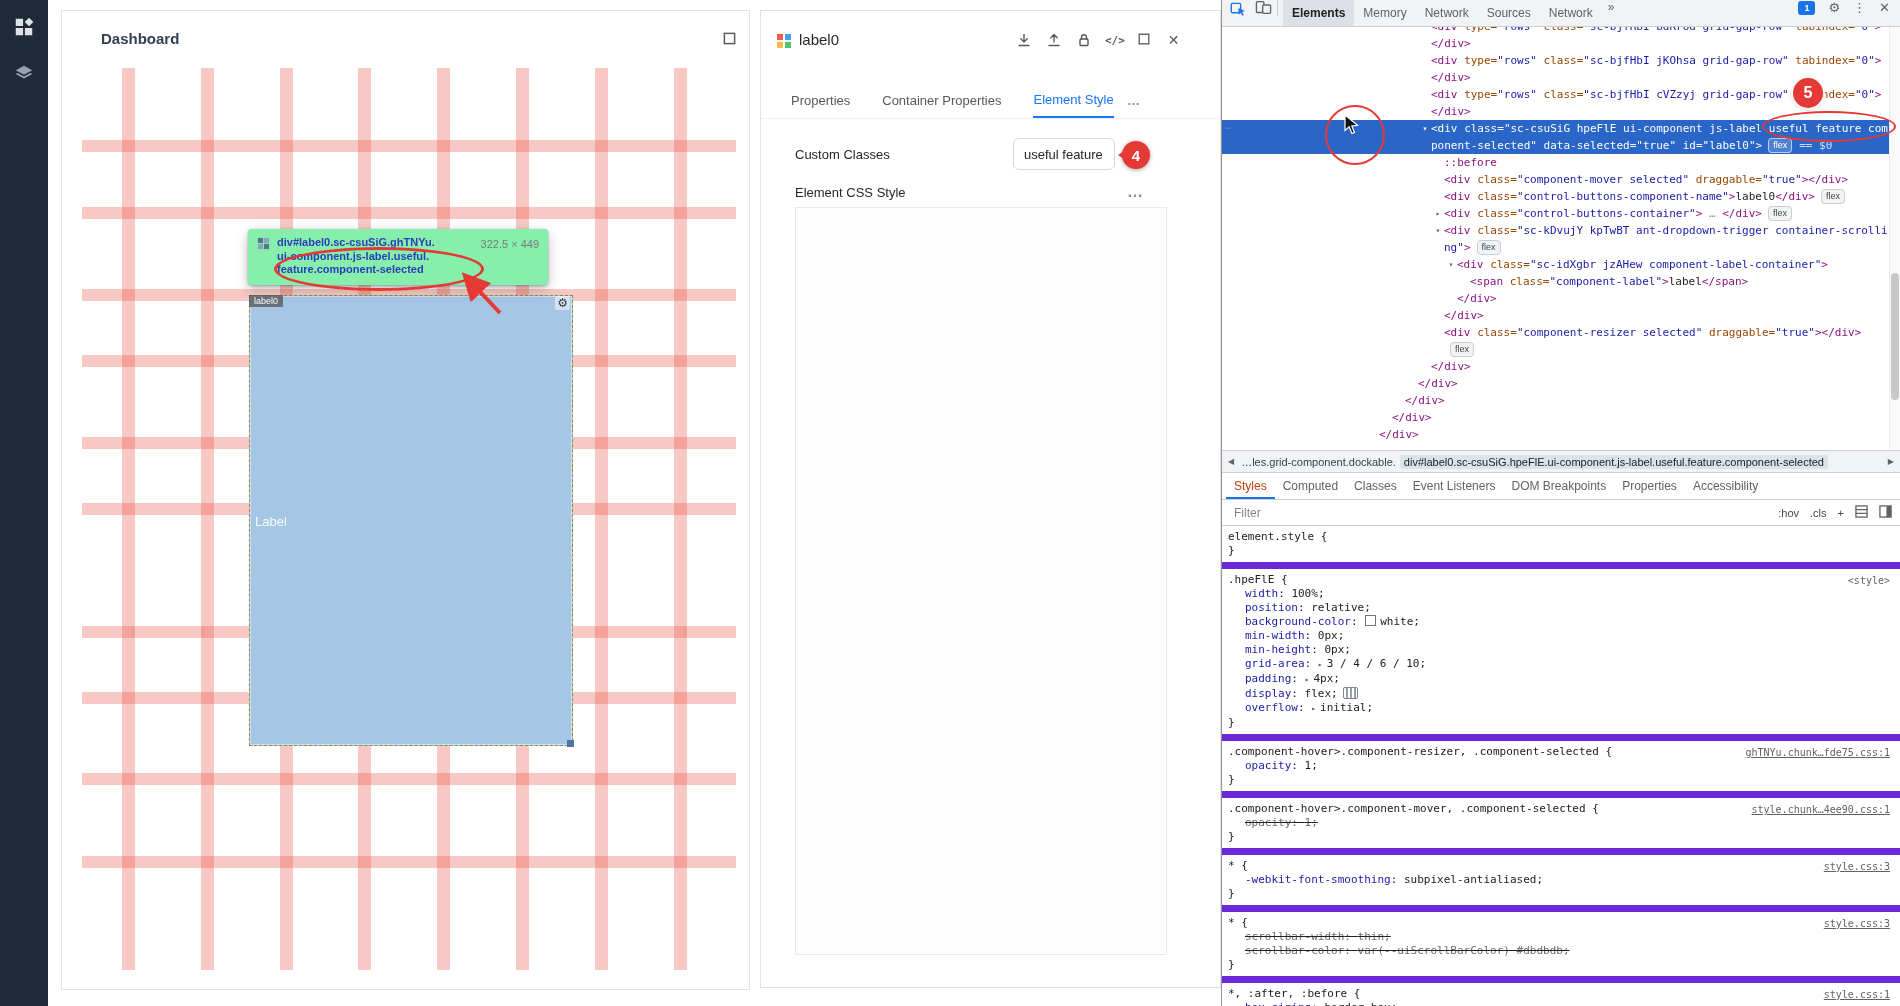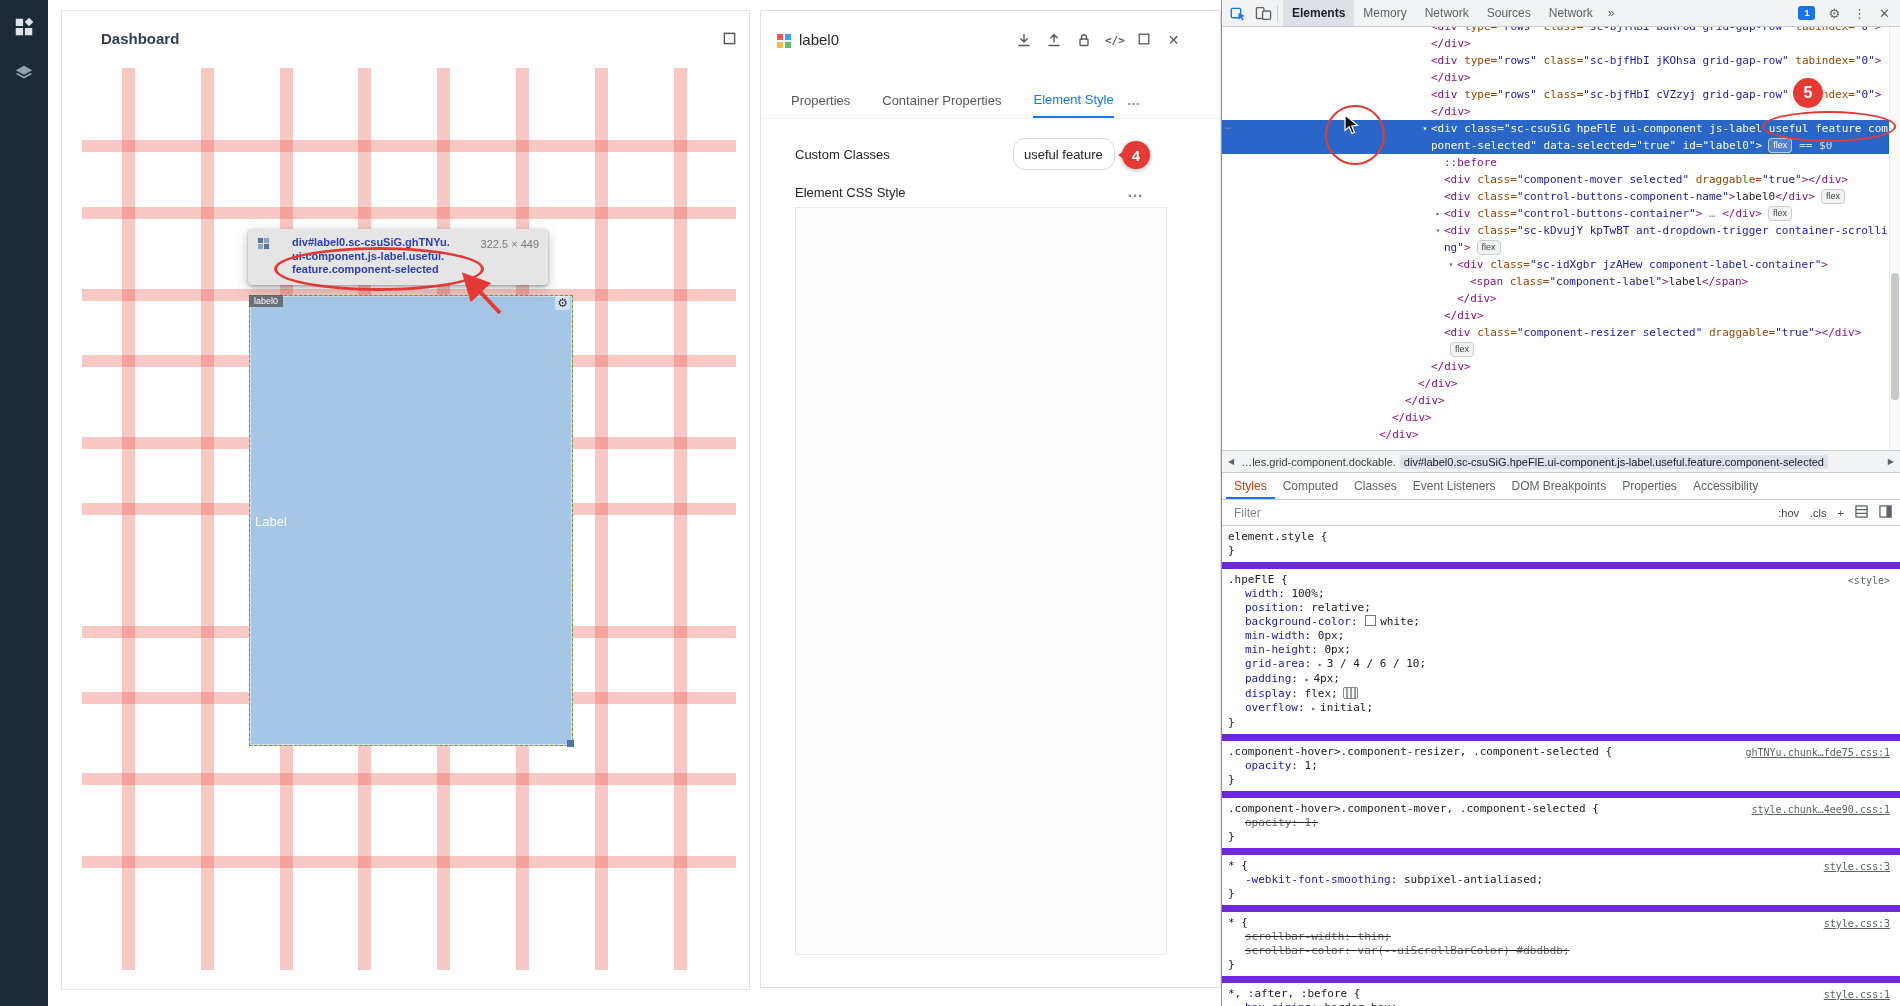--- a/index.html
+++ b/index.html
@@ -12,55 +12,55 @@
   .dash{position:absolute;left:61px;top:10px;width:687px;height:978px;border:1px solid #e4e4e4;background:#fff;overflow:hidden}
   .dash-title{position:absolute;left:39px;top:19px;font-size:15px;font-weight:700;color:#334054;z-index:3}
   .dash-max{position:absolute;right:13px;top:20px;z-index:3;cursor:pointer}
   .vbar,.hbar{position:absolute;background:rgba(231,76,60,.3);z-index:1}
   .ui-comp{position:absolute;left:187px;top:284px;width:322px;height:449px;background:#a6c6e6;
            border:1px dashed #8f8f2a;box-shadow:inset 0 0 0 1px rgba(255,255,255,.45);z-index:2}
   .comp-chip{position:absolute;left:-1px;top:-1px;background:rgba(88,88,88,.78);color:#fff;font-size:9px;padding:1px 5px}
   .comp-gear{position:absolute;right:2px;top:0;font-size:12px;color:#3d3d3d;background:rgba(255,255,255,.5);border-radius:2px;padding:0 2px;cursor:pointer}
   .comp-label{position:absolute;left:5px;top:50%;transform:translateY(-50%);color:rgba(255,255,255,.92);font-size:13px}
   .comp-resize{position:absolute;right:-2px;bottom:-2px;width:7px;height:7px;background:#4f74a8;cursor:nwse-resize}
-  .tip{position:absolute;left:186px;top:218px;width:300px;background:#e5e5e5;border-radius:4px;
-       box-shadow:0 1px 3px rgba(0,0,0,.3),0 5px 14px rgba(0,0,0,.22);padding:7px 9px 8px;display:flex;gap:22px;z-index:4;box-sizing:border-box}
+  .tip{position:absolute;left:186px;top:218px;width:300px;background:#86efac;border-radius:4px;
+       box-shadow:0 1px 3px rgba(0,0,0,.3),0 5px 14px rgba(0,0,0,.22);padding:7px 9px 8px;display:flex;gap:7px;z-index:4;box-sizing:border-box}
   .tip-text div{font-size:11px;line-height:13.5px;color:#2b3dbb;font-weight:600;white-space:nowrap}
   .tip-dims{position:absolute;right:9px;top:9px;color:#7a7a7a;font-size:11px;font-weight:400}
   .ellipse{position:absolute;border:3px solid #e53935;border-radius:50%;z-index:6;pointer-events:none}
   .tip-ellipse{left:212px;top:236px;width:204px;height:38px}
   .arrow-svg{position:absolute;z-index:6;pointer-events:none}
   
   .props{position:absolute;left:760px;top:10px;width:461px;height:978px;border:1px solid #e2e2e2;background:#fff;box-sizing:border-box}
   .props-icon{position:absolute;left:16px;top:23px;width:14px;height:14px;display:grid;grid-template-columns:6px 6px;grid-template-rows:6px 6px;gap:2px}
   .props-icon span{display:block}
   .props-title{position:absolute;left:38px;top:20px;font-size:15px;color:#262626}
   .props-actions{position:absolute;left:254px;top:21px;display:flex;gap:13px;align-items:center;color:#595959}
   .pa{width:17px;height:17px;text-align:center;cursor:pointer}
   .i-code{font:700 11px "DejaVu Sans Mono",monospace;line-height:17px;display:inline-block}
   .i-x{font-size:14px;line-height:17px;display:inline-block}
   .ptabs{position:absolute;left:0;top:72px;width:100%;height:36px;border-bottom:1px solid #f0f0f0;display:flex;gap:32px;
          padding-left:30px;align-items:stretch;font-size:13px;color:#595959;box-sizing:border-box}
   .ptab{display:flex;align-items:center;cursor:pointer}
   .ptab.active{color:#1677ff;border-bottom:2px solid #1677ff}
   .ptabs-more{position:absolute;left:366px;top:0;height:100%;display:flex;align-items:center;color:#8c8c8c;cursor:pointer;font-weight:700}
   .cc-label{position:absolute;left:34px;top:136px;font-size:13px;color:#262626}
-  .cc-input{position:absolute;left:252px;top:127px;width:102px;height:32px;box-sizing:border-box;border:1px solid #d9d9d9;border-radius:12px;
+  .cc-input{position:absolute;left:252px;top:127px;width:102px;height:32px;box-sizing:border-box;border:1px solid #d9d9d9;border-radius:6px;
             font:13px "Liberation Sans",sans-serif;color:#262626;padding:0 10px;outline:none;background:#fff}
   .badge-step{position:absolute;width:28px;height:28px;border-radius:50%;background:#e53935;color:#fff;font-weight:700;font-size:15px;
               display:flex;align-items:center;justify-content:center;box-shadow:0 1px 4px rgba(0,0,0,.35);z-index:6}
   .badge4{left:361px;top:130px}
   .badge4::before{content:"";position:absolute;left:-10px;top:8px;border:6px solid transparent;border-right:9px solid #e53935}
   .ecs-label{position:absolute;left:34px;top:174px;font-size:13px;color:#262626}
   .ecs-more{position:absolute;left:366px;top:172px;color:#8c8c8c;cursor:pointer;font-weight:700}
   .ecs-box{position:absolute;left:34px;top:196px;width:372px;height:748px;border:1px solid #e9e9e9;background:#fdfdfd;box-sizing:border-box}
   
   .dt{position:absolute;left:1221px;top:0;width:679px;height:1006px;background:#fff;border-left:1px solid #949494;box-sizing:border-box;overflow:hidden}
   .dt-top{position:absolute;top:0;left:0;right:0;height:27px;background:#f1f3f4;border-bottom:1px solid #cacdd1;
-          display:flex;align-items:center;font-size:12px;color:#5f6368;box-sizing:border-box}
+          display:flex;align-items:flex-start;font-size:12px;color:#5f6368;box-sizing:border-box}
   .dt-top .sep{width:1px;height:16px;background:#cacdd1;margin:0 5px}
   .tool-ic{margin-left:8px;display:flex;align-items:center;cursor:pointer}
   .dt-tab{padding:0 9px;line-height:26px;cursor:pointer;white-space:nowrap}
   .dt-tab.active{background:#dde1e6;color:#202124;font-weight:600}
   .dt-chevrons{padding:0 6px;cursor:pointer}
   .dt-right{margin-left:auto;display:flex;gap:13px;align-items:center;margin-right:10px}
   .issues{width:17px;height:14px;background:#1a73e8;border-radius:3px;color:#fff;font-size:9px;font-weight:700;
           display:flex;align-items:center;justify-content:center;cursor:pointer}
   .glyph-btn{cursor:pointer;font-size:13px}
   .dt-tree{position:absolute;top:27px;left:0;right:0;height:423px;overflow:hidden;font:11px/17px "DejaVu Sans Mono",monospace;background:#fff}

